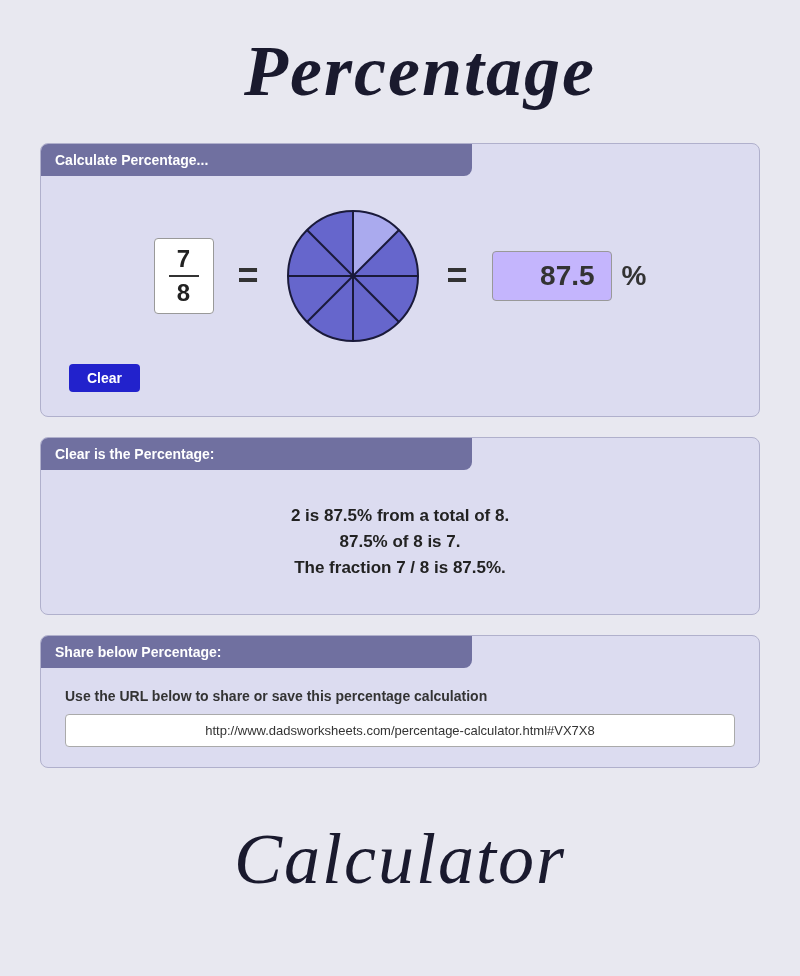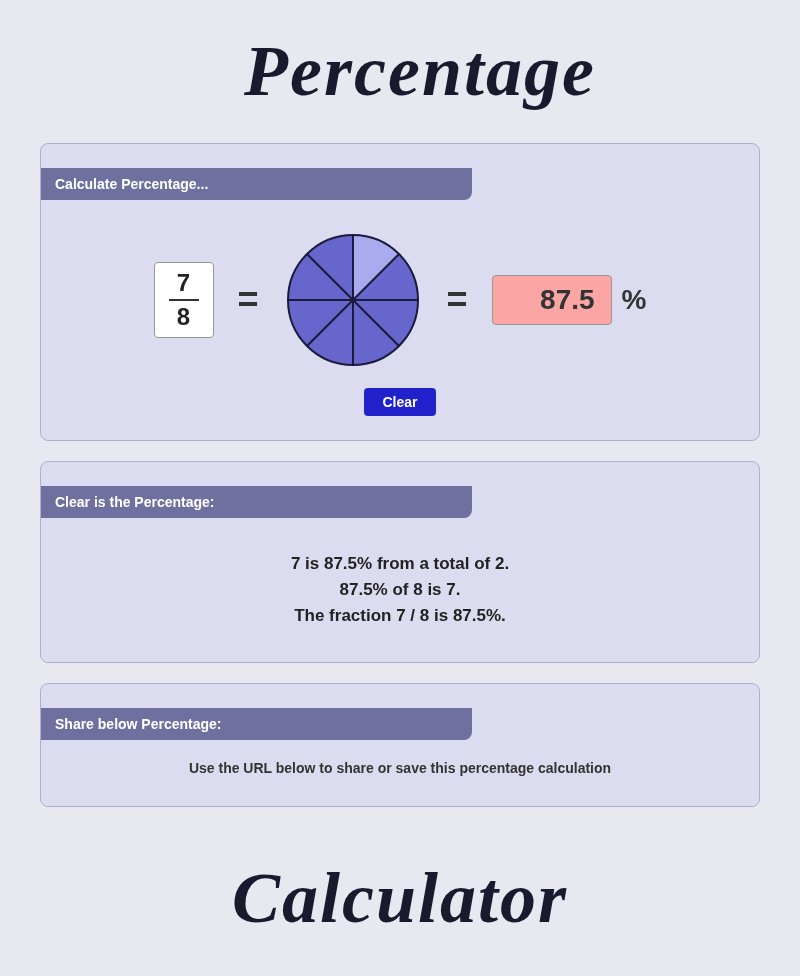--- a/index.html
+++ b/index.html
@@ -24,21 +24,21 @@
       margin-top: 10px;
       margin-bottom: 30px;
       letter-spacing: 2px;
       font-style: italic;
       margin-left: 40px;
     }
 
     .title-bottom {
       font-family: 'Brush Script MT', 'Comic Sans MS', cursive;
       font-size: 72px;
-      font-weight: bold;
+      font-weight: normal;
       color: #1a1a2e;
       text-align: center;
       margin-top: 30px;
       margin-bottom: 20px;
       letter-spacing: 2px;
       font-style: italic;
     }
 
     .card {
       width: 100%;
@@ -50,21 +50,20 @@
     }
 
     .card-header {
       background: #7070a0;
       color: white;
       font-weight: bold;
       font-size: 14px;
       padding: 8px 14px;
       width: 60%;
       border-radius: 0 0 8px 0;
-      margin-top: 24px;
     }
 
     .card-body {
       padding: 20px 24px;
     }
 
     
     .calc-row {
       display: flex;
       align-items: center;
@@ -116,40 +115,40 @@
     }
 
     
     .result-box {
       display: flex;
       align-items: center;
       gap: 10px;
     }
 
     .result-input {
-      background: #fca5a5;
+      background: #c4b5fd;
       border: 1px solid #999;
       border-radius: 4px;
       font-size: 28px;
       font-weight: bold;
       color: #333;
       padding: 8px 16px;
       text-align: right;
       width: 120px;
     }
 
     .percent-sign {
       font-size: 28px;
       font-weight: bold;
       color: #333;
     }
 
     .clear-row {
       display: flex;
-      justify-content: center;
+      justify-content: flex-start;
       padding: 8px 4px 4px 4px;
     }
 
     .clear-btn {
       background: #2222cc;
       color: white;
       border: none;
       border-radius: 4px;
       padding: 6px 18px;
       font-size: 14px;
@@ -168,21 +167,21 @@
       font-weight: bold;
       color: #222;
       margin: 6px 0;
     }
 
     
     .share-text {
       font-size: 14px;
       font-weight: bold;
       color: #333;
-      text-align: center;
+      text-align: left;
       margin-bottom: 10px;
     }
 
     .share-url {
       background: white;
       border: 1px solid #aaa;
       border-radius: 4px;
       padding: 8px 12px;
       font-size: 13px;
       color: #333;
@@ -239,27 +238,28 @@
     <div class="clear-row">
       <button class="clear-btn">Clear</button>
     </div>
   </div>
 </div>
 
 <div class="card">
   <div class="card-header">Clear is the Percentage:</div>
   <div class="card-body">
     <div class="percentage-text">
-      <p>7 is 87.5% from a total of 2.</p>
+      <p>2 is 87.5% from a total of 8.</p>
       <p>87.5% of 8 is 7.</p>
       <p>The fraction 7 / 8 is 87.5%.</p>
     </div>
   </div>
 </div>
 
 <div class="card">
   <div class="card-header">Share below Percentage:</div>
   <div class="card-body">
     <div class="share-text">Use the URL below to share or save this percentage calculation</div>
+    <div class="share-url">http://www.dadsworksheets.com/percentage-calculator.html#VX7X8</div>
   </div>
 </div>
 
 <div class="title-bottom">Calculator</div>
 
 </body></html>

